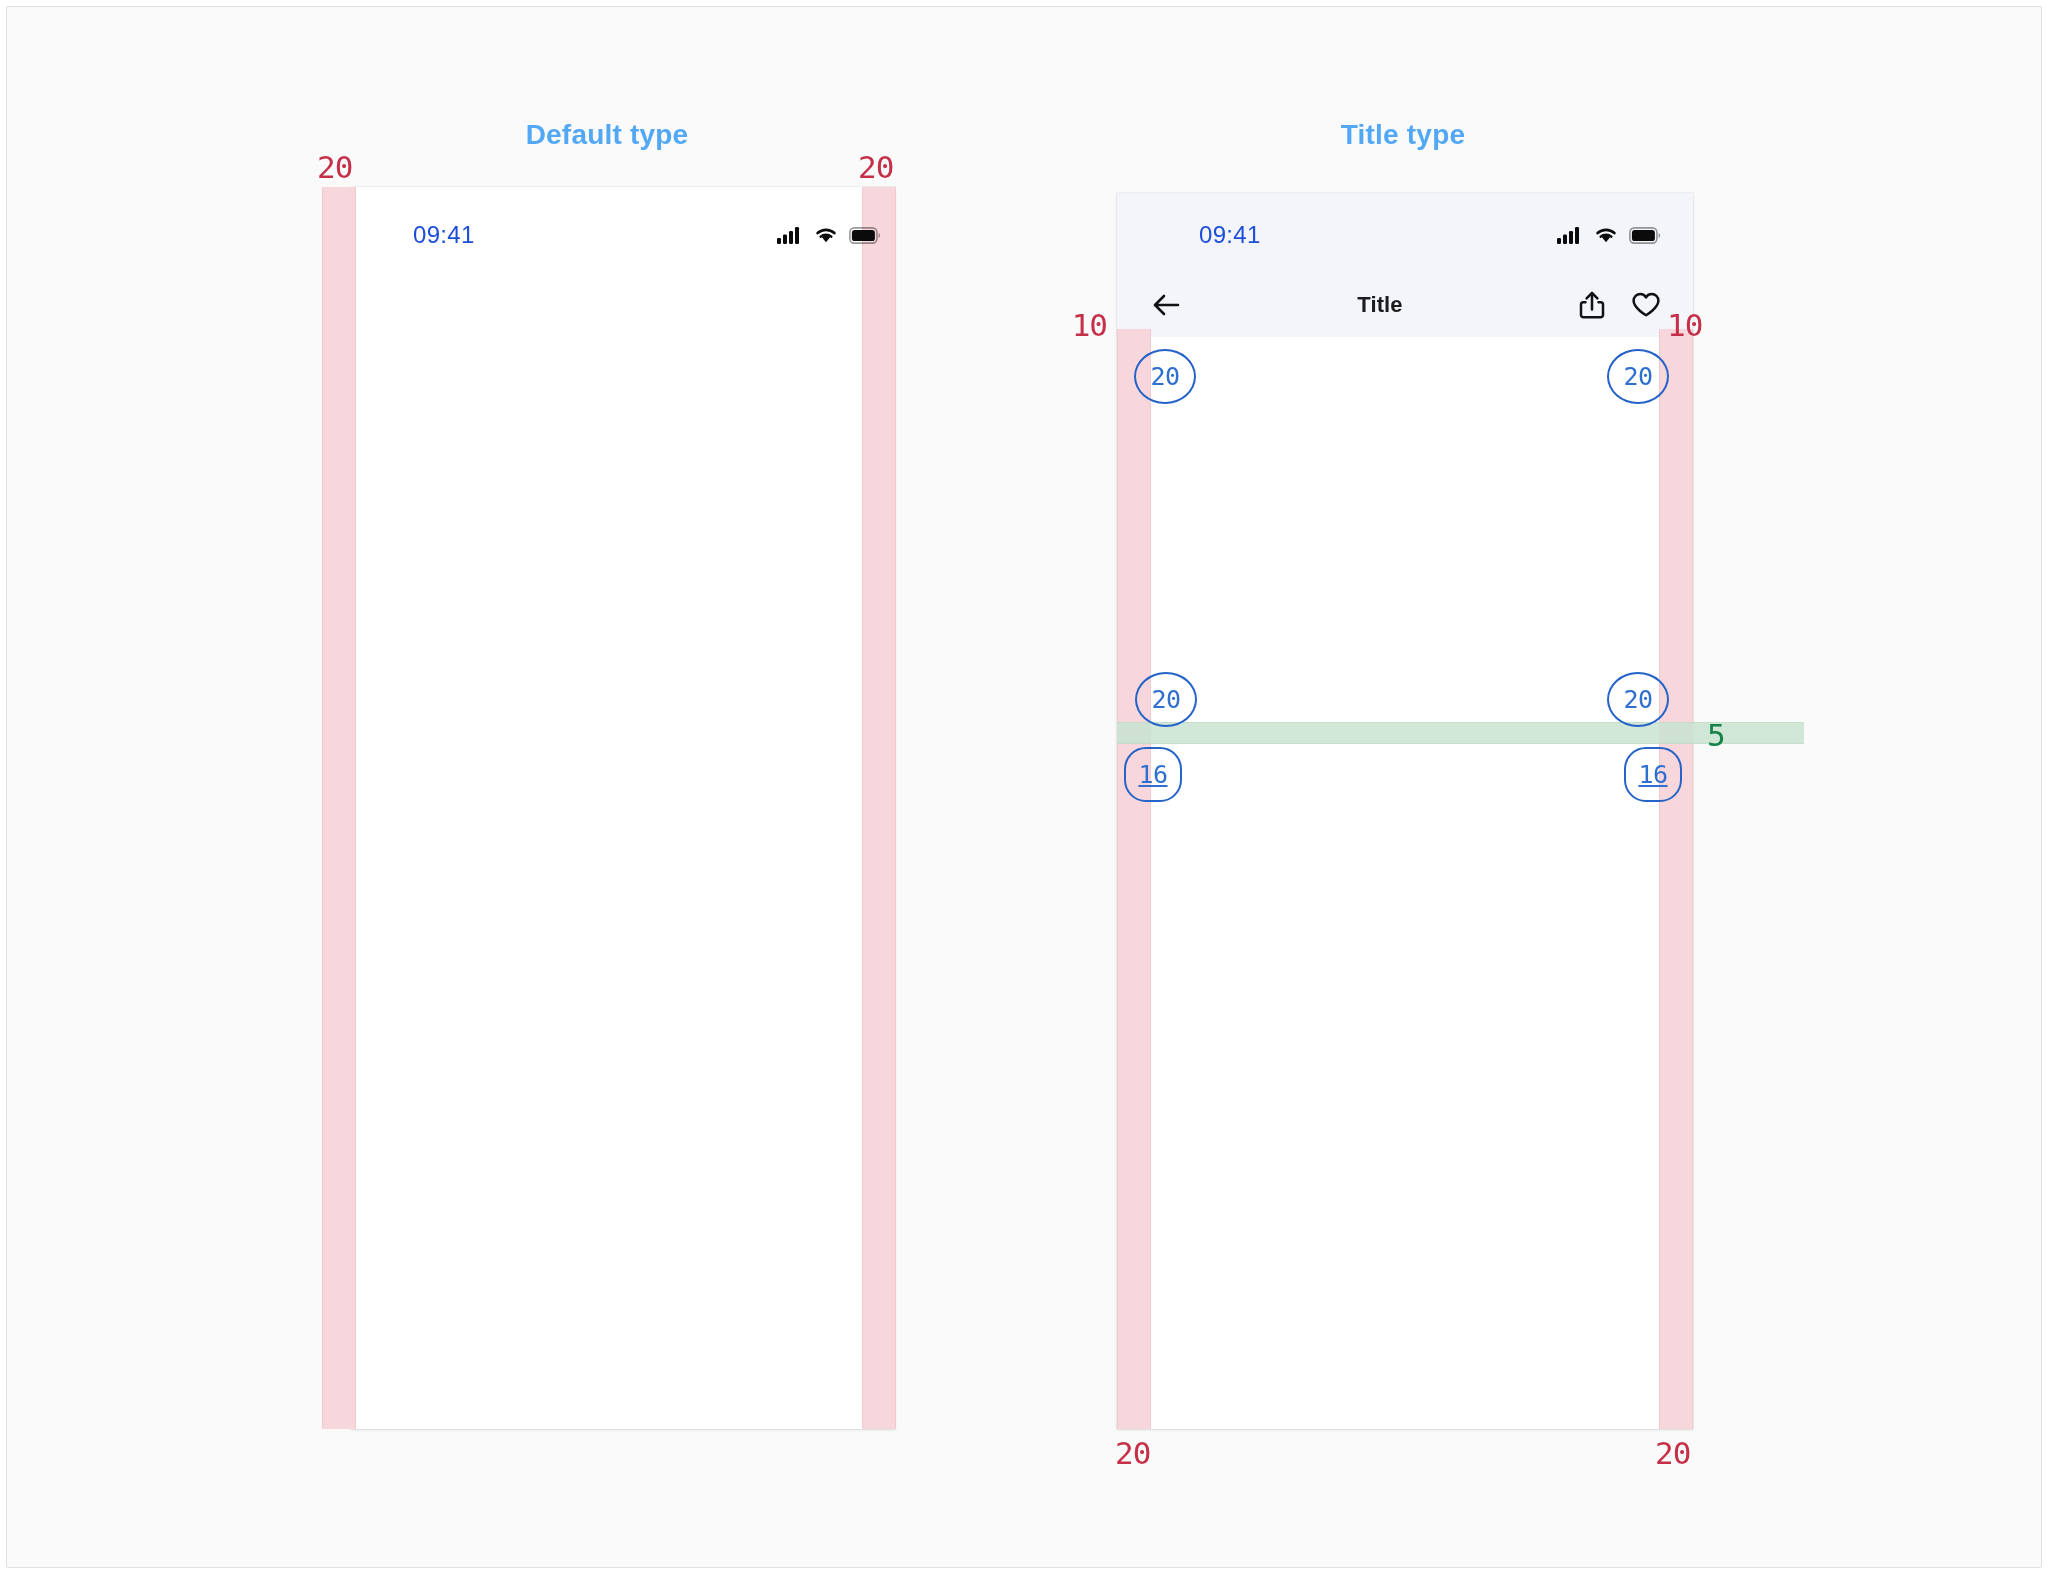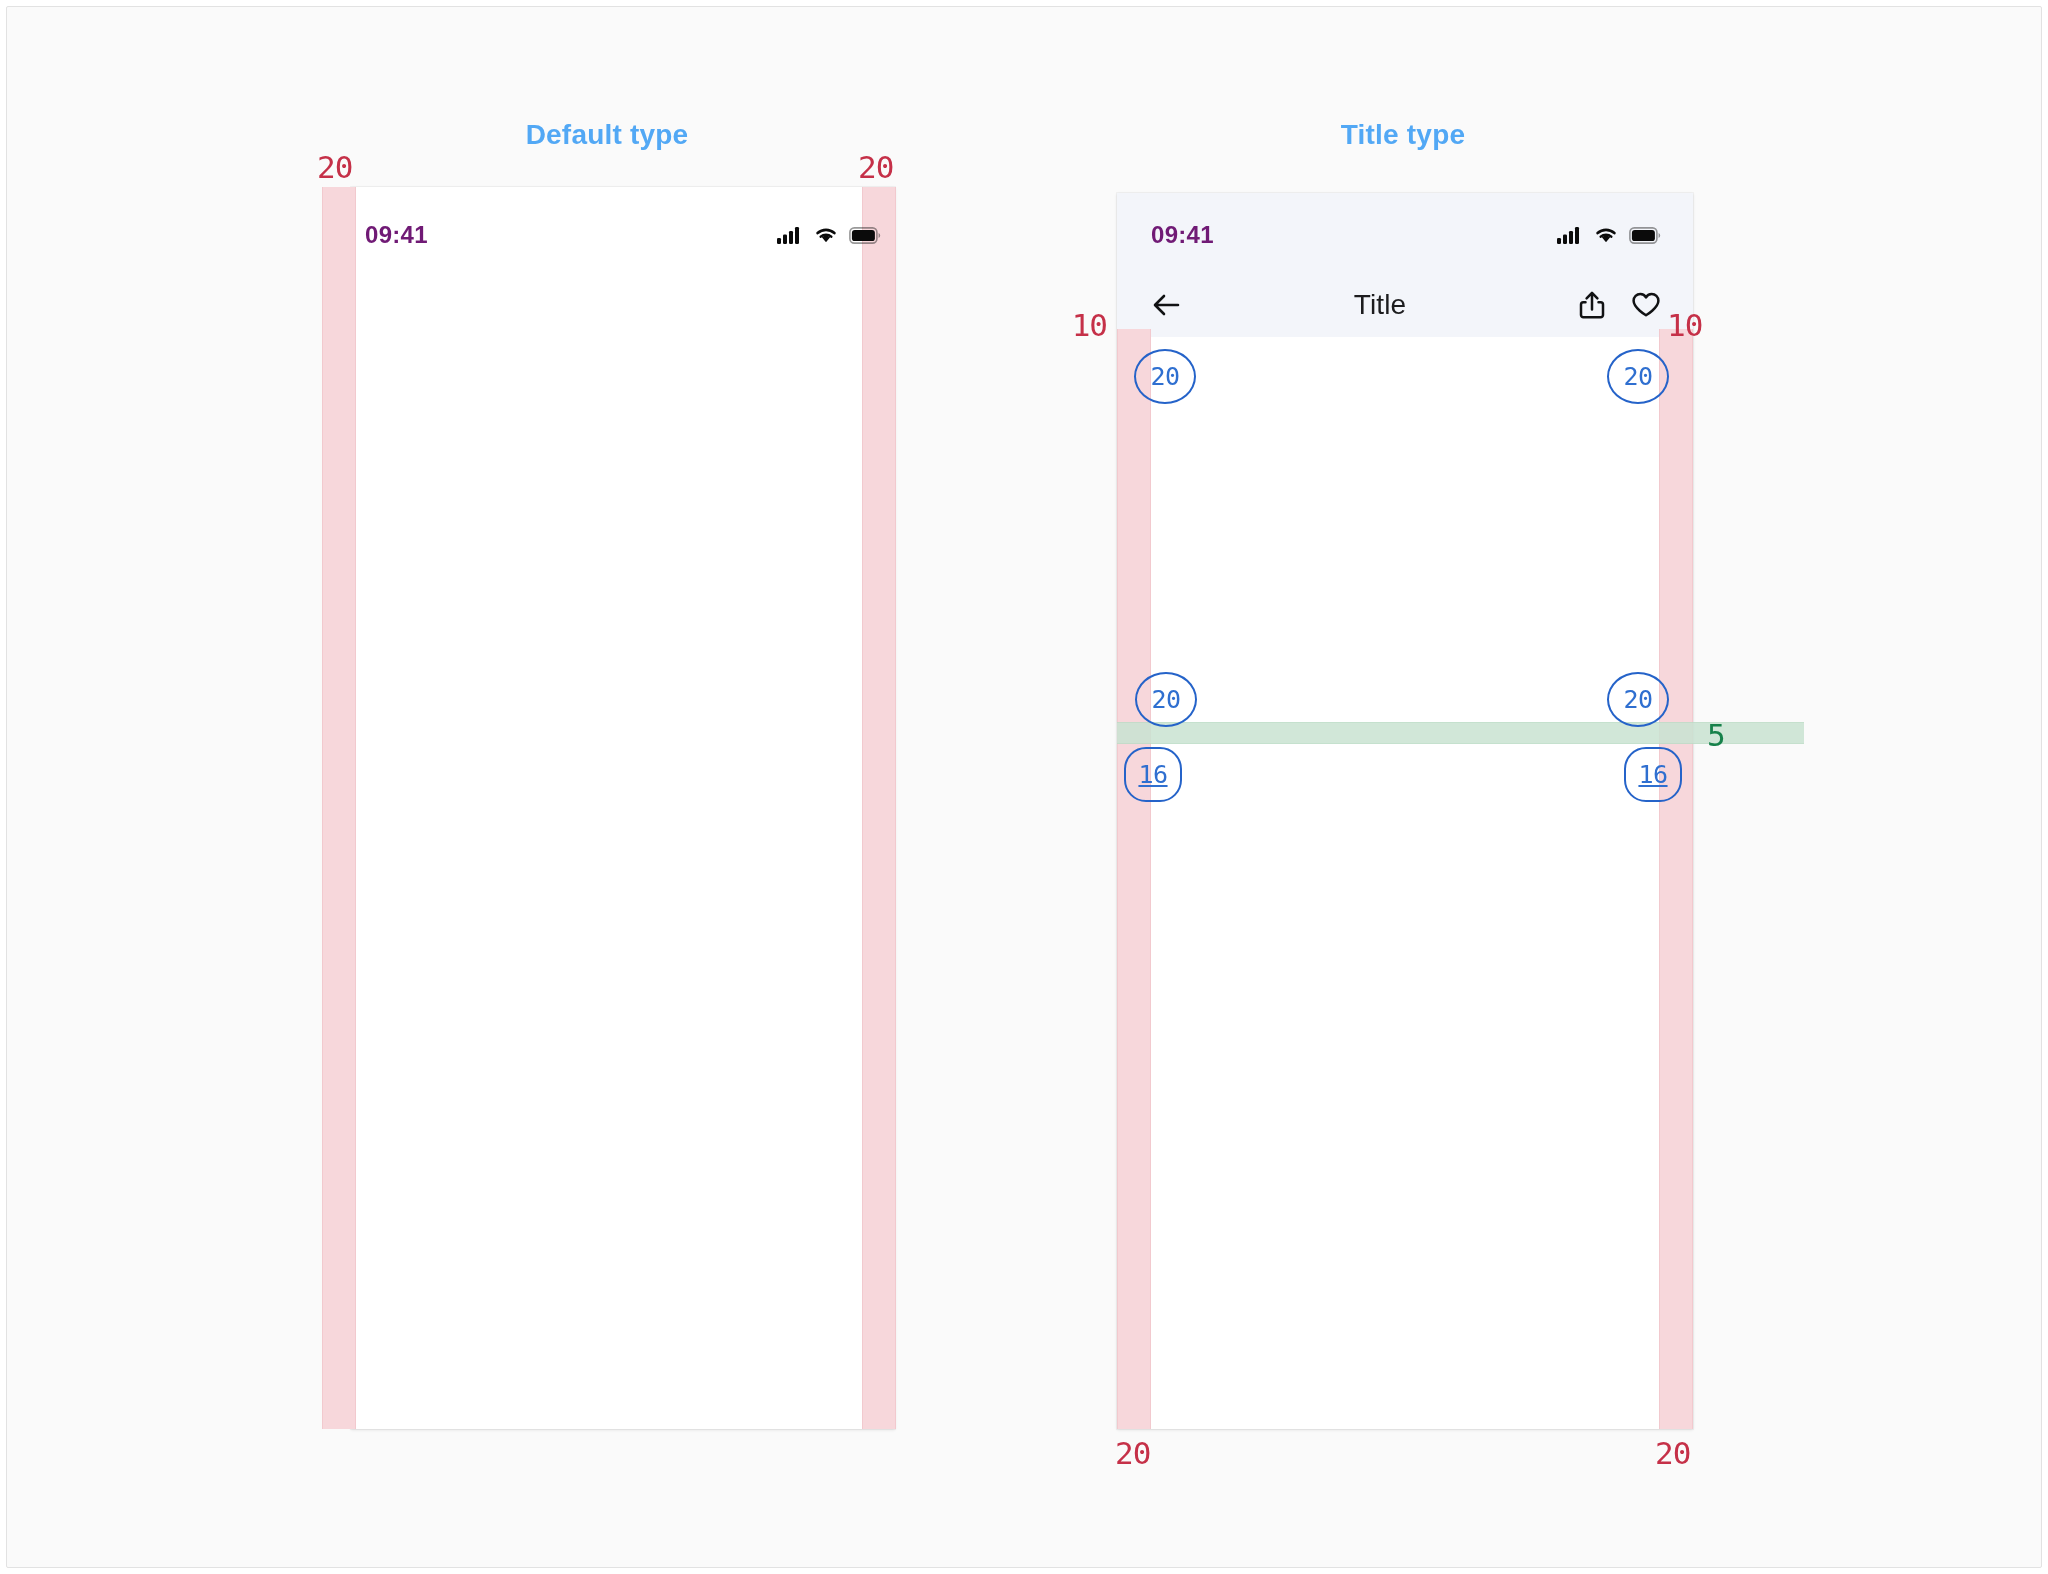--- a/index.html
+++ b/index.html
@@ -96,41 +96,42 @@
 
   
   .statusbar {
     position: absolute;
     display: flex;
     align-items: center;
     justify-content: space-between;
   }
   .sb-time {
     font-size: 24px;
-    font-weight: 700;
-    color: #701a75;
+    font-weight: 400;
+    color: #1d4ed8;
     letter-spacing: .3px;
+    margin-left: 48px;
   }
   .sb-icons {
     display: flex;
     align-items: center;
     gap: 11px;
   }
 
   
   .navbar {
     position: absolute;
     display: flex;
     align-items: center;
   }
   .nav-title {
     flex: 1;
     text-align: center;
-    font-size: 28px;
-    font-weight: 400;
+    font-size: 22px;
+    font-weight: 700;
     color: #1c1c1e;
     letter-spacing: .1px;
   }
   .nav-actions {
     display: flex;
     align-items: center;
     gap: 26px;
   }
   .nav-btn {
     display: flex;

